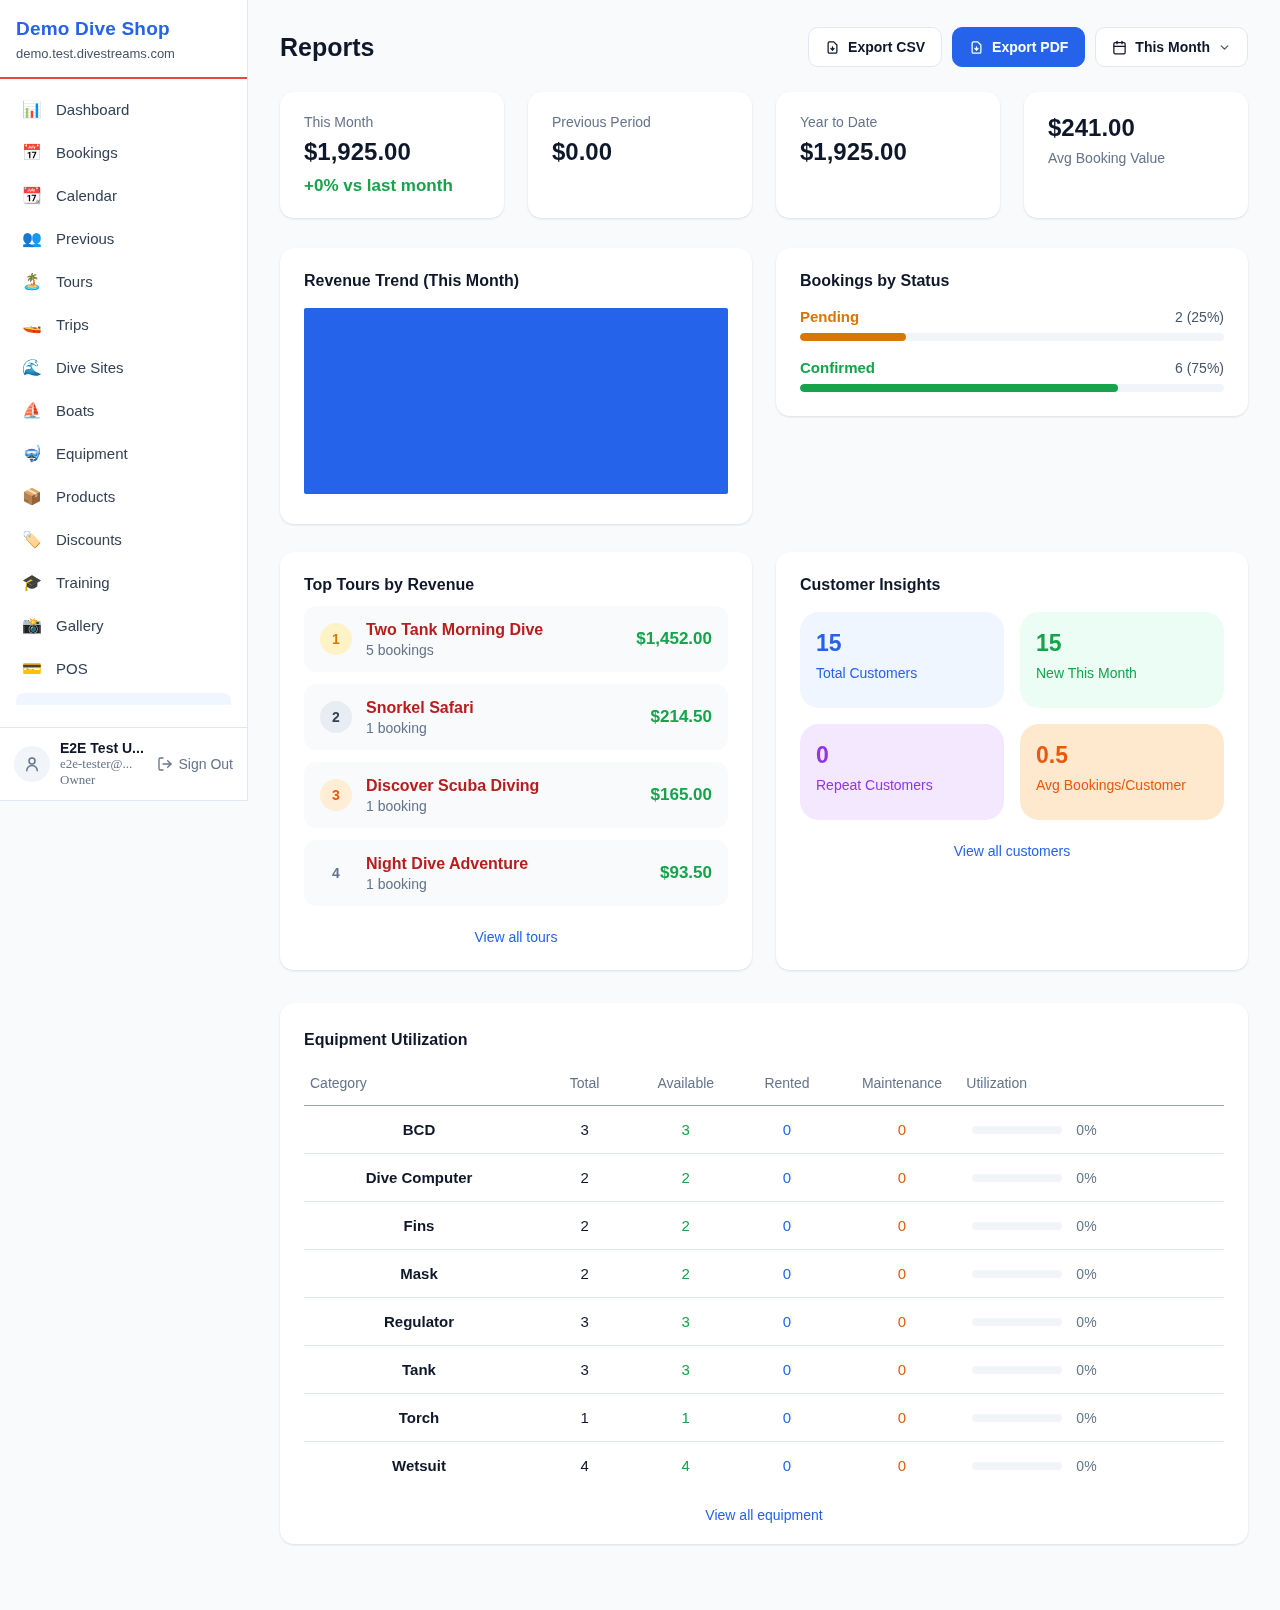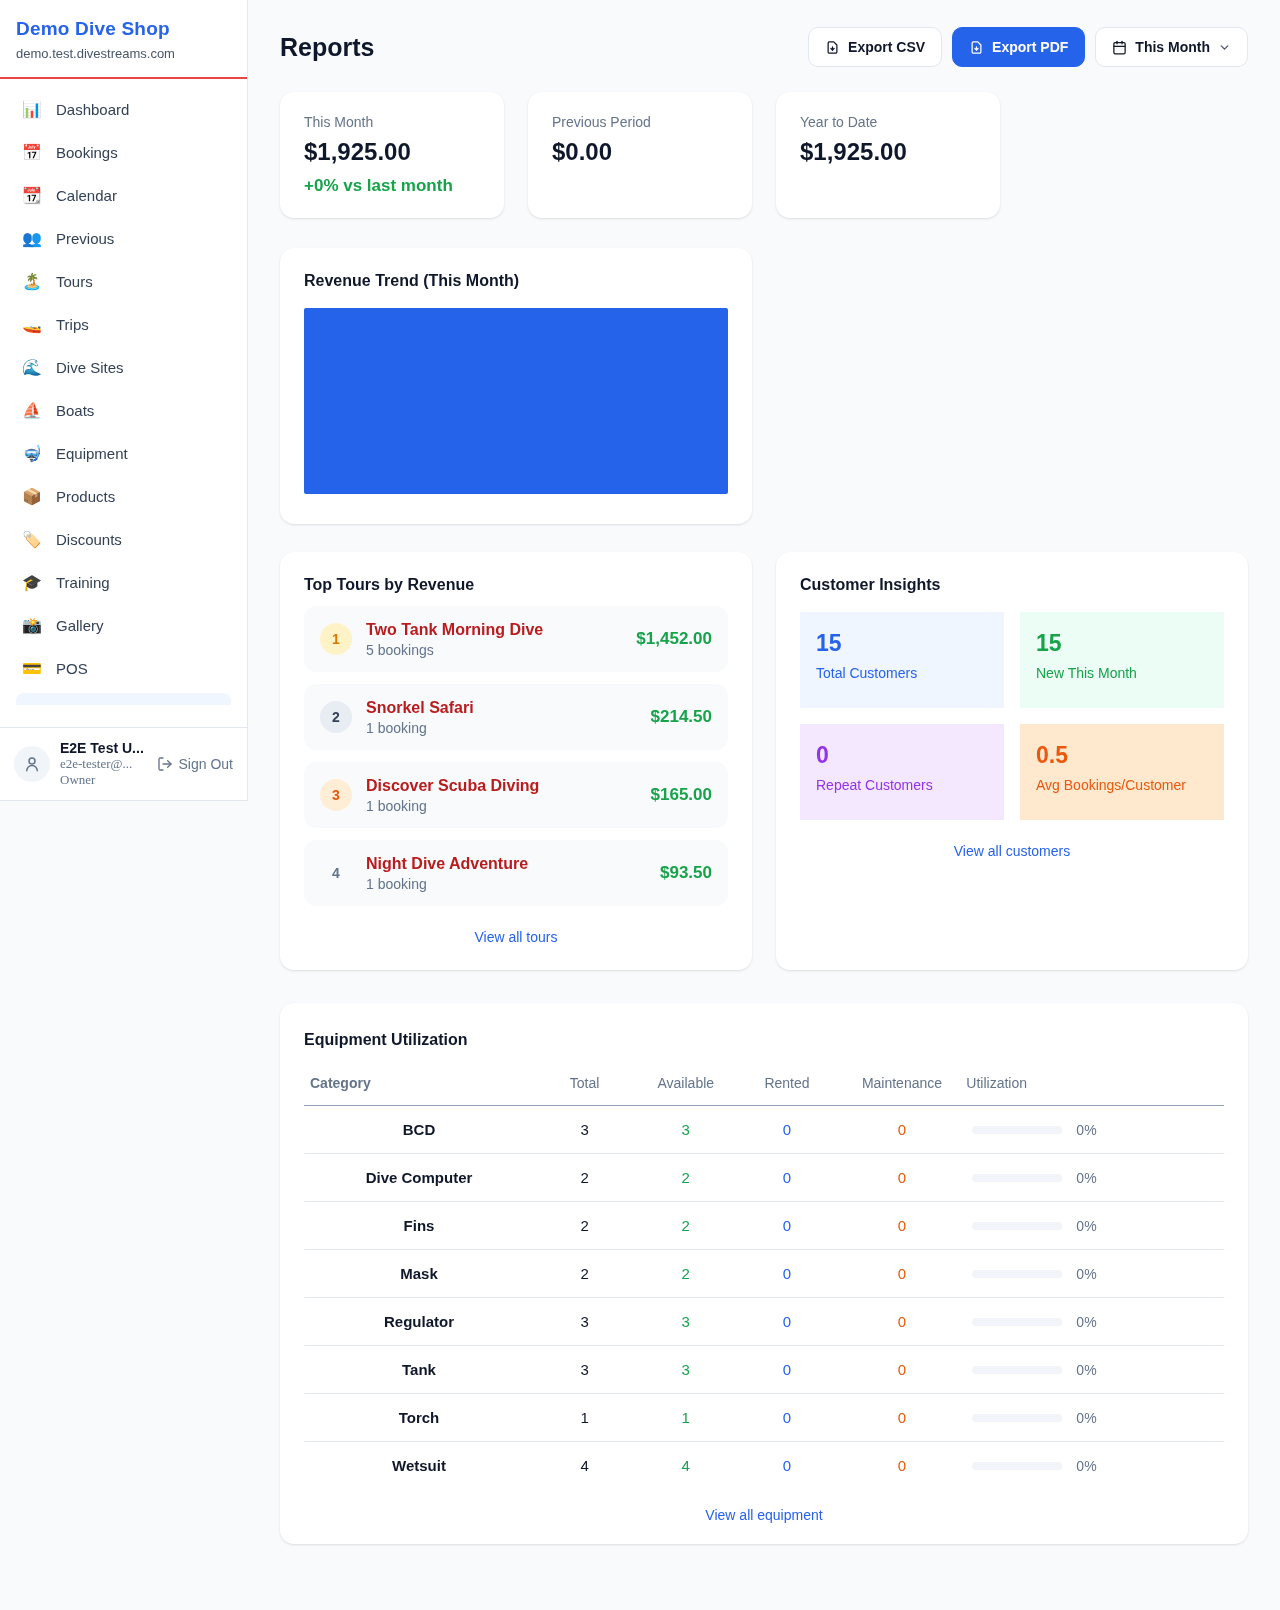--- a/index.html
+++ b/index.html
@@ -90,35 +90,35 @@
   .rank.r3 { background:#ffedd5; color:#ea580c; }
   .rank.r4 { background:transparent; color:#64748b; }
   .tour-info { flex:1; min-width:0; }
   .tour-name { font-size:16px; font-weight:bold; color:#b91c1c; }
   .tour-sub { font-size:14px; color:#64748b; margin-top:3px; }
   .tour-amount { font-size:17px; font-weight:800; color:#16a34a; white-space:nowrap; }
   .view-all { text-align:center; margin-top:22px; }
   .view-all a { color:#2563eb; font-size:14px; text-decoration:none; cursor:pointer; }
   
   .insight-grid { display:grid; grid-template-columns:1fr 1fr; gap:16px; margin-top:18px; }
-  .tile { border-radius:0; padding:18px 16px; min-height:96px; }
+  .tile { border-radius:19px; padding:18px 16px; min-height:96px; }
   .tile-value { font-size:23px; font-weight:800; }
   .tile-label { font-size:14px; margin-top:8px; }
   .tile.blue   { background:#eff6ff; } .tile.blue .tile-value, .tile.blue .tile-label { color:#2563eb; }
   .tile.green  { background:#ecfdf5; } .tile.green .tile-value, .tile.green .tile-label { color:#16a34a; }
   .tile.purple { background:#f3e8ff; } .tile.purple .tile-value, .tile.purple .tile-label { color:#9333ea; }
   .tile.orange { background:#fee9cf; } .tile.orange .tile-value, .tile.orange .tile-label { color:#ea580c; }
   
   .equip-card { margin-top:33px; padding:28px 24px 20px; }
   table.equip { width:100%; border-collapse:collapse; margin-top:16px; }
   table.equip th {
     text-align:center; font-size:14px; font-weight:normal; color:#64748b;
     padding:10px 6px 14px; border-bottom:1px solid #94a3b8;
   }
-  table.equip th:first-child { text-align:left;font-weight:bold; }
+  table.equip th:first-child { text-align:left; }
   table.equip th:last-child { text-align:left; padding-left:0; }
   table.equip td {
     padding:0 6px; height:48px; font-size:15px; text-align:center;
     border-bottom:1px solid #e2e8f0;
   }
   table.equip tr:last-child td { border-bottom:none; }
   td.cat { text-align:left; font-weight:bold; color:#0f172a; }
   td.avail { color:#16a34a; }
   td.rented { color:#2563eb; }
   td.maint { color:#ea580c; }
@@ -261,26 +261,51 @@
       <div class="stat-sub">+0% vs last month</div>
     </div>
     <div class="card stat-card">
       <div class="stat-label">Previous Period</div>
       <div class="stat-value">$0.00</div>
     </div>
     <div class="card stat-card">
       <div class="stat-label">Year to Date</div>
       <div class="stat-value">$1,925.00</div>
     </div>
+    <div class="card stat-card inverse">
+      <div class="stat-value">$241.00</div>
+      <div class="stat-label">Avg Booking Value</div>
+    </div>
   </div>
 
   <div class="charts-row">
     <div class="card" style="height:276px;">
       <div class="card-title">Revenue Trend (This Month)</div>
       <div class="rev-bar"></div>
+    </div>
+    <div class="card">
+      <div class="card-title">Bookings by Status</div>
+      <div class="status-row">
+        <div class="status-head">
+          <span class="status-name pending">Pending</span>
+          <span class="status-count">2 (25%)</span>
+        </div>
+        <div class="track">
+          <div class="fill pending" style="width: 25%;"></div>
+        </div>
+      </div>
+      <div class="status-row">
+        <div class="status-head">
+          <span class="status-name confirmed">Confirmed</span>
+          <span class="status-count">6 (75%)</span>
+        </div>
+        <div class="track">
+          <div class="fill confirmed" style="width: 75%;"></div>
+        </div>
+      </div>
     </div>
   </div>
 
   <div class="row2">
 
     <div class="card">
       <div class="card-title">Top Tours by Revenue</div>
 
       <div class="tour-item">
         <div class="rank r1">1</div>

